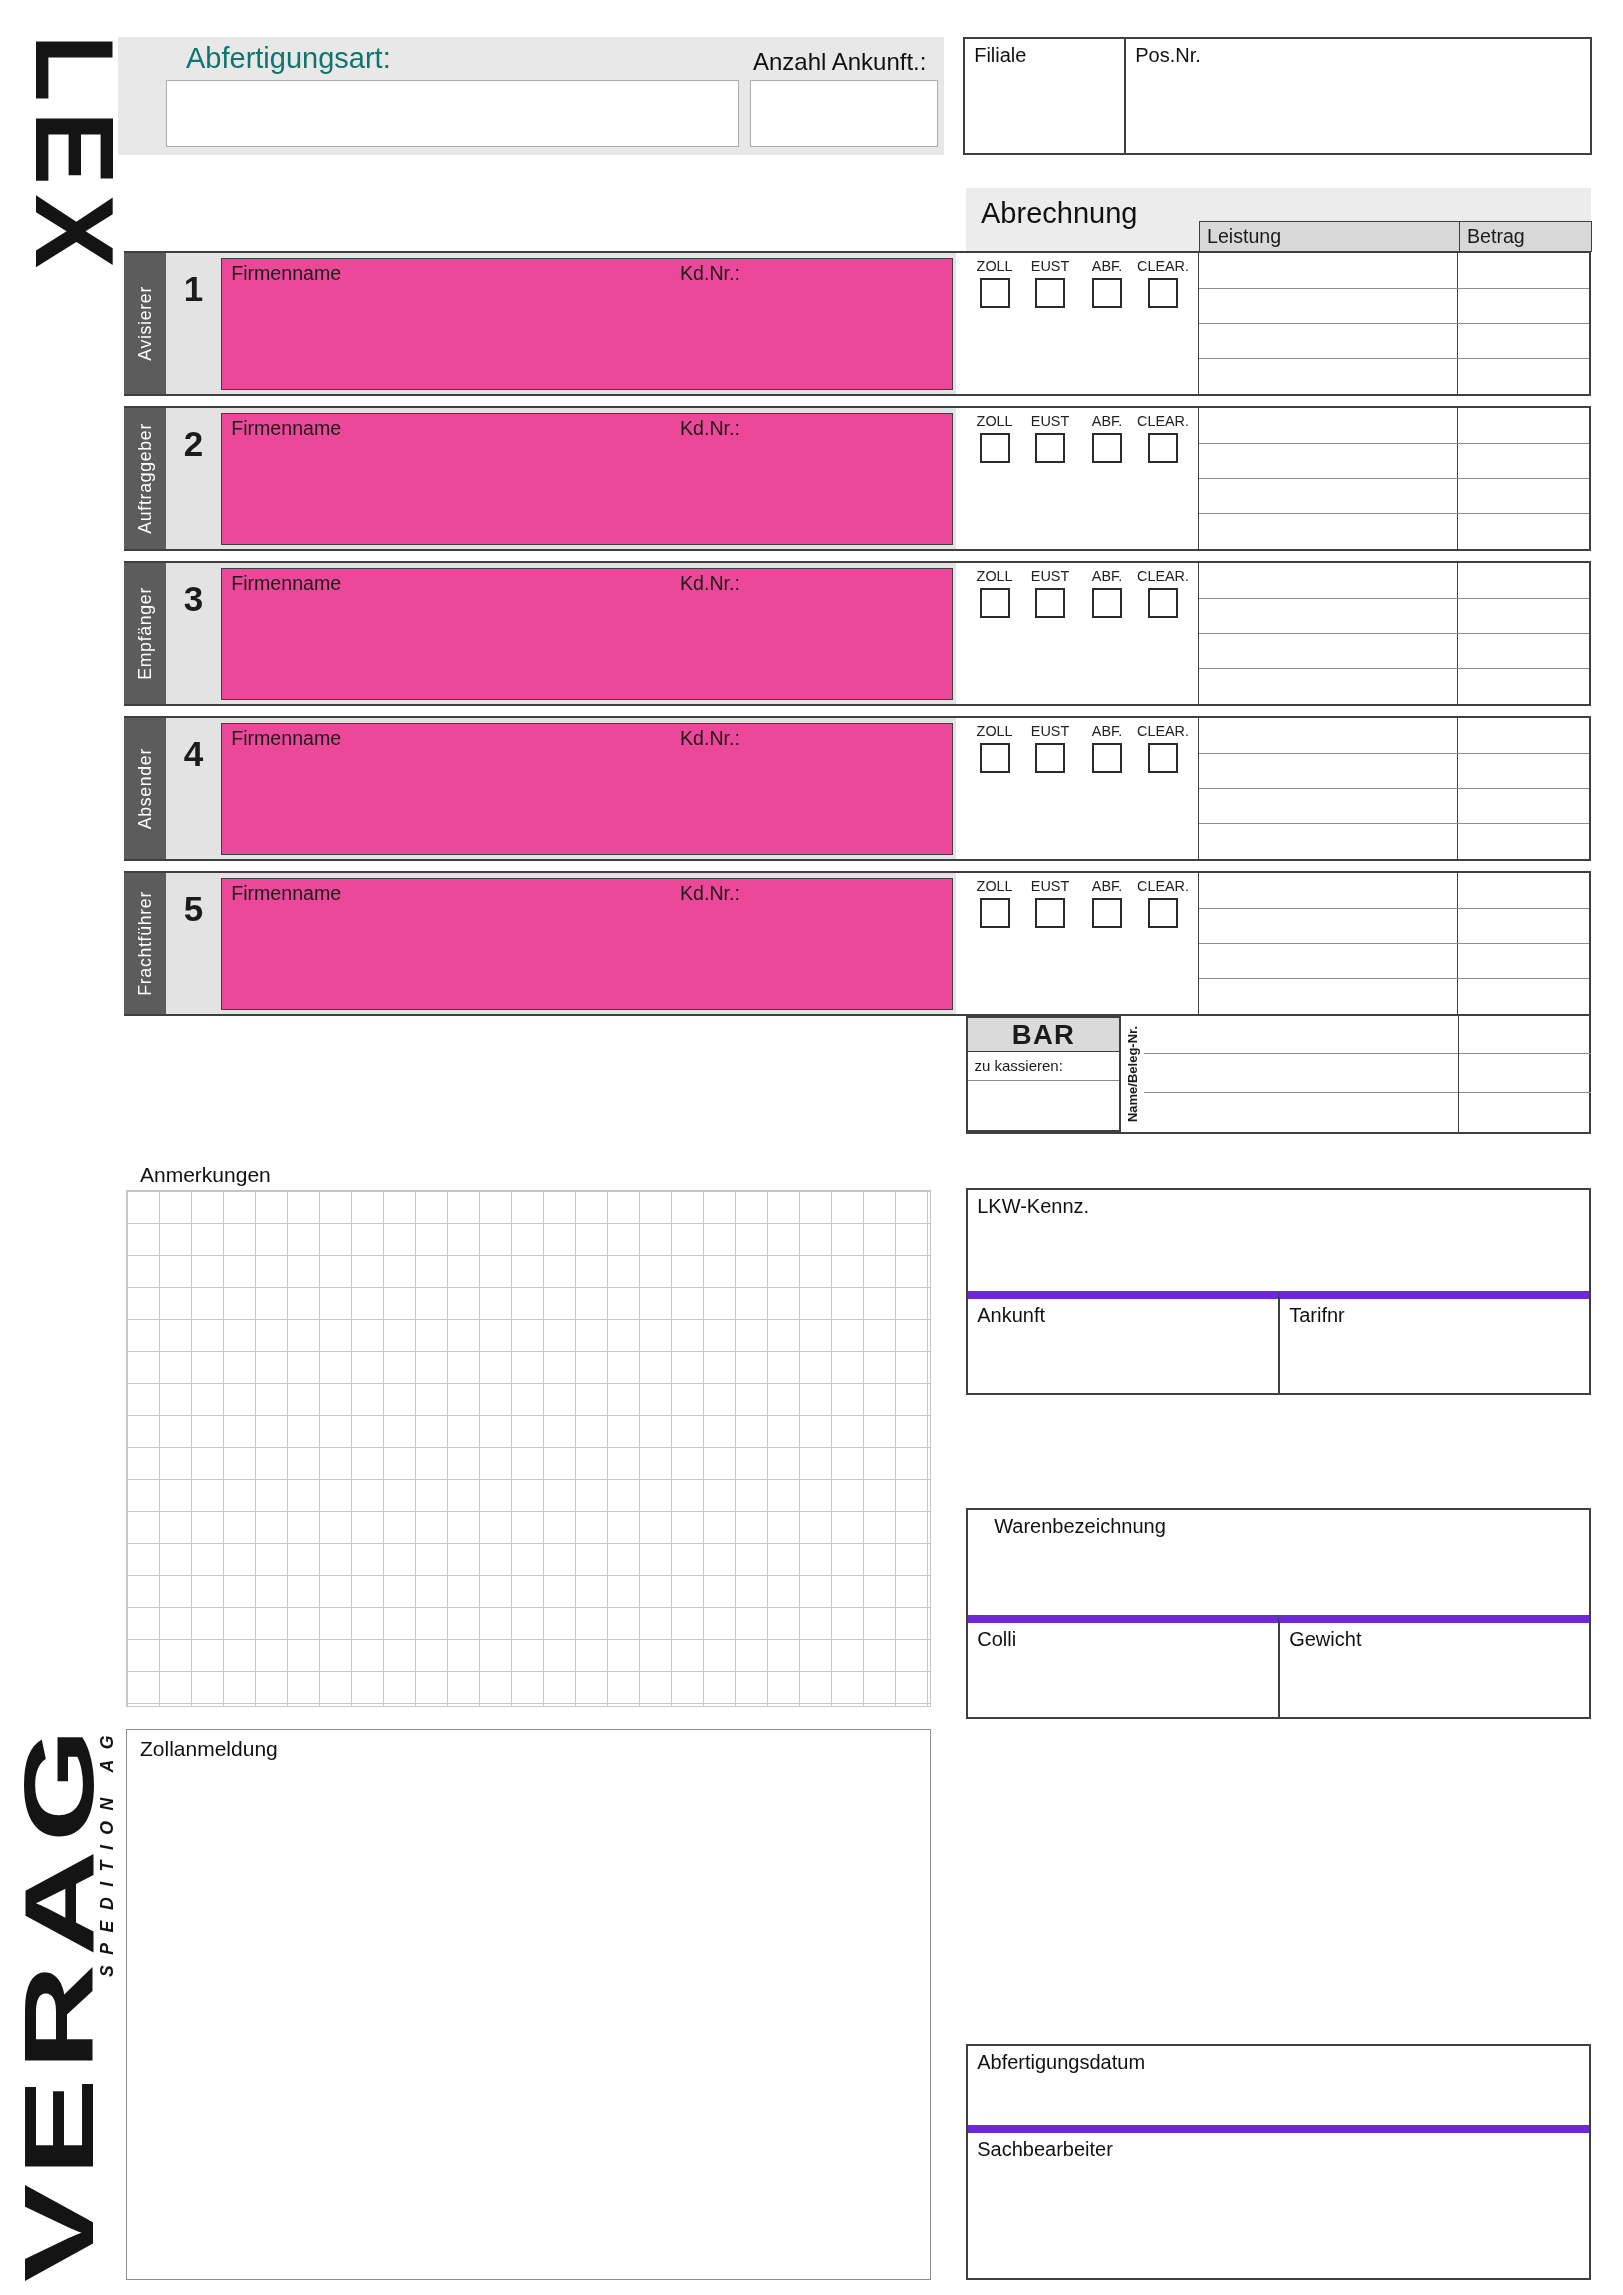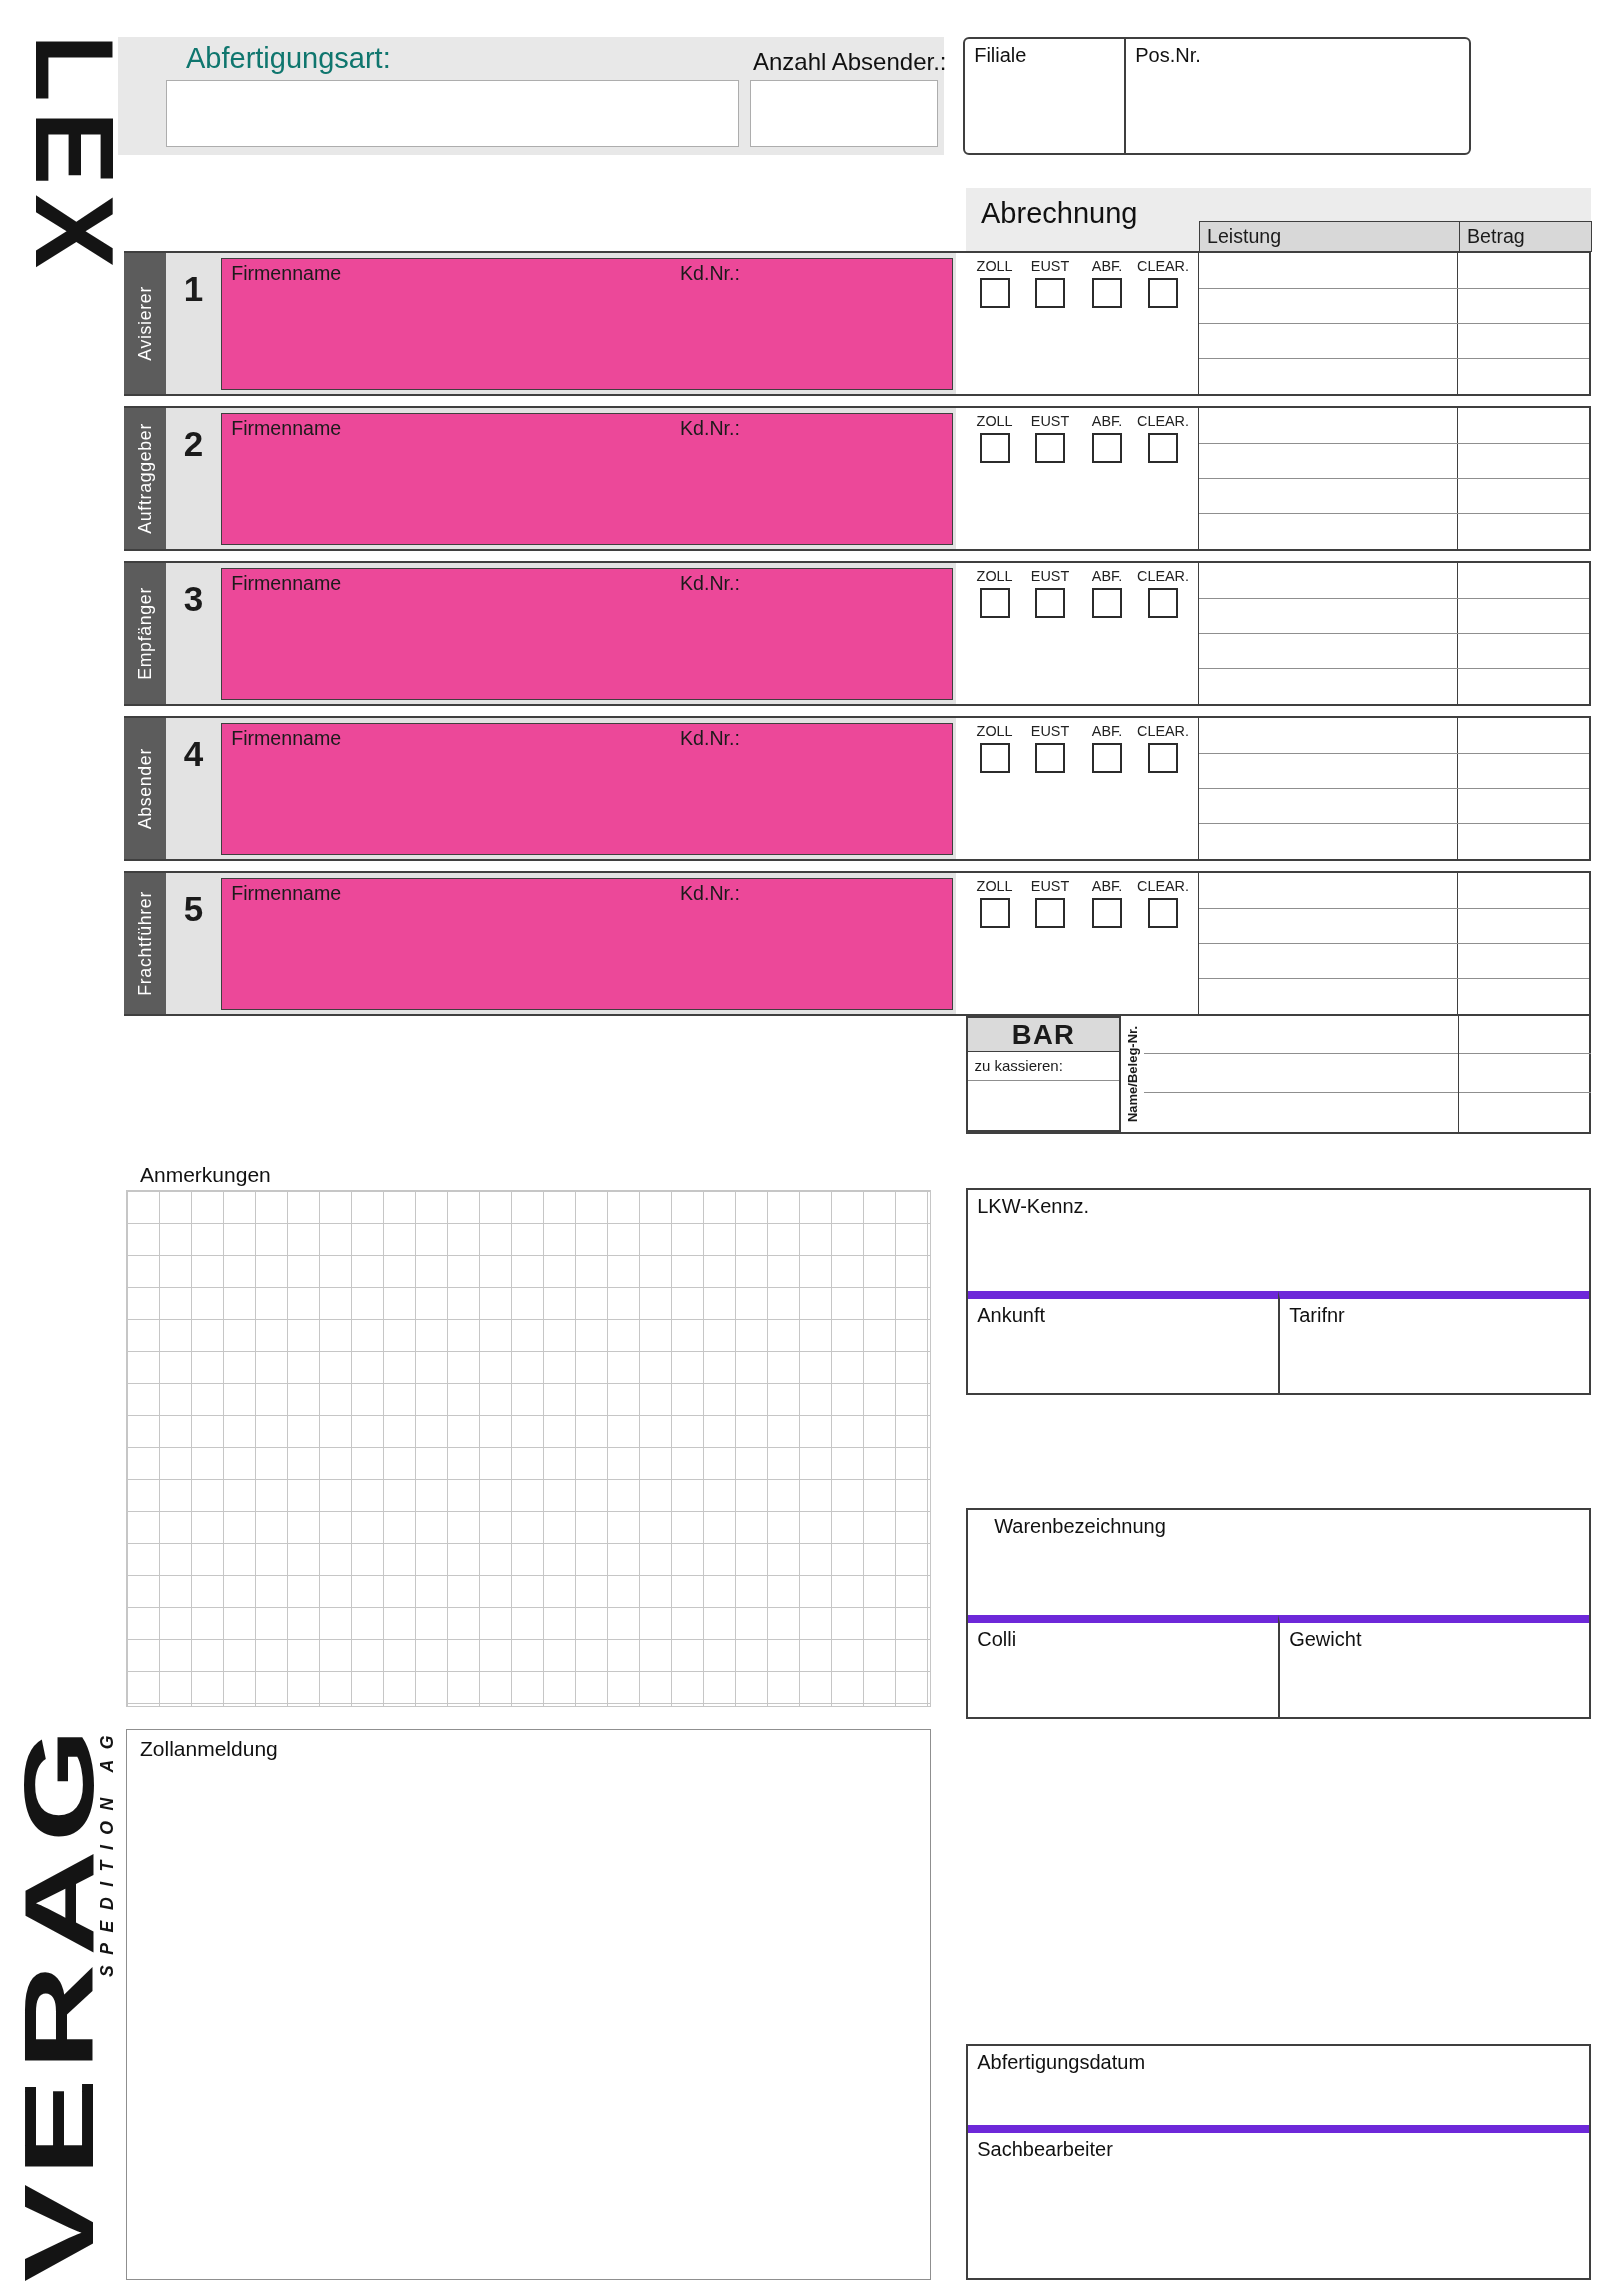--- a/index.html
+++ b/index.html
@@ -112,24 +112,24 @@
 </head>
 <body>
 
 <div class="page">
 
   <div class="lex">LEX</div>
 
   <div class="band"></div>
   <div class="hlabel-big" style="left:186px; top:42px;">Abfertigungsart:</div>
   <div class="inputbox" style="left:166px; top:80px; width:573px; height:67px;"></div>
-  <div class="hlabel-mid" style="left:753px; top:48px;">Anzahl Absender.:</div>
+  <div class="hlabel-mid" style="left:753px; top:48px;">Anzahl Ankunft.:</div>
   <div class="inputbox" style="left:750px; top:80px; width:188px; height:67px;"></div>
 
-  <div class="obox" style="left:963px; top:37px; width:508px; height:118px;border-radius:6px;">
+  <div class="obox" style="left:963px; top:37px; width:629px; height:118px;">
     <div class="cell" style="left:0; top:0; width:159px; height:100%;">
       <span class="lbl">Filiale</span>
     </div>
     <div class="cell bl" style="left:159px; top:0; right:0; height:100%;">
       <span class="lbl">Pos.Nr.</span>
     </div>
   </div>
 
   <div class="abband"></div>
   <div class="abtitle">Abrechnung</div>

